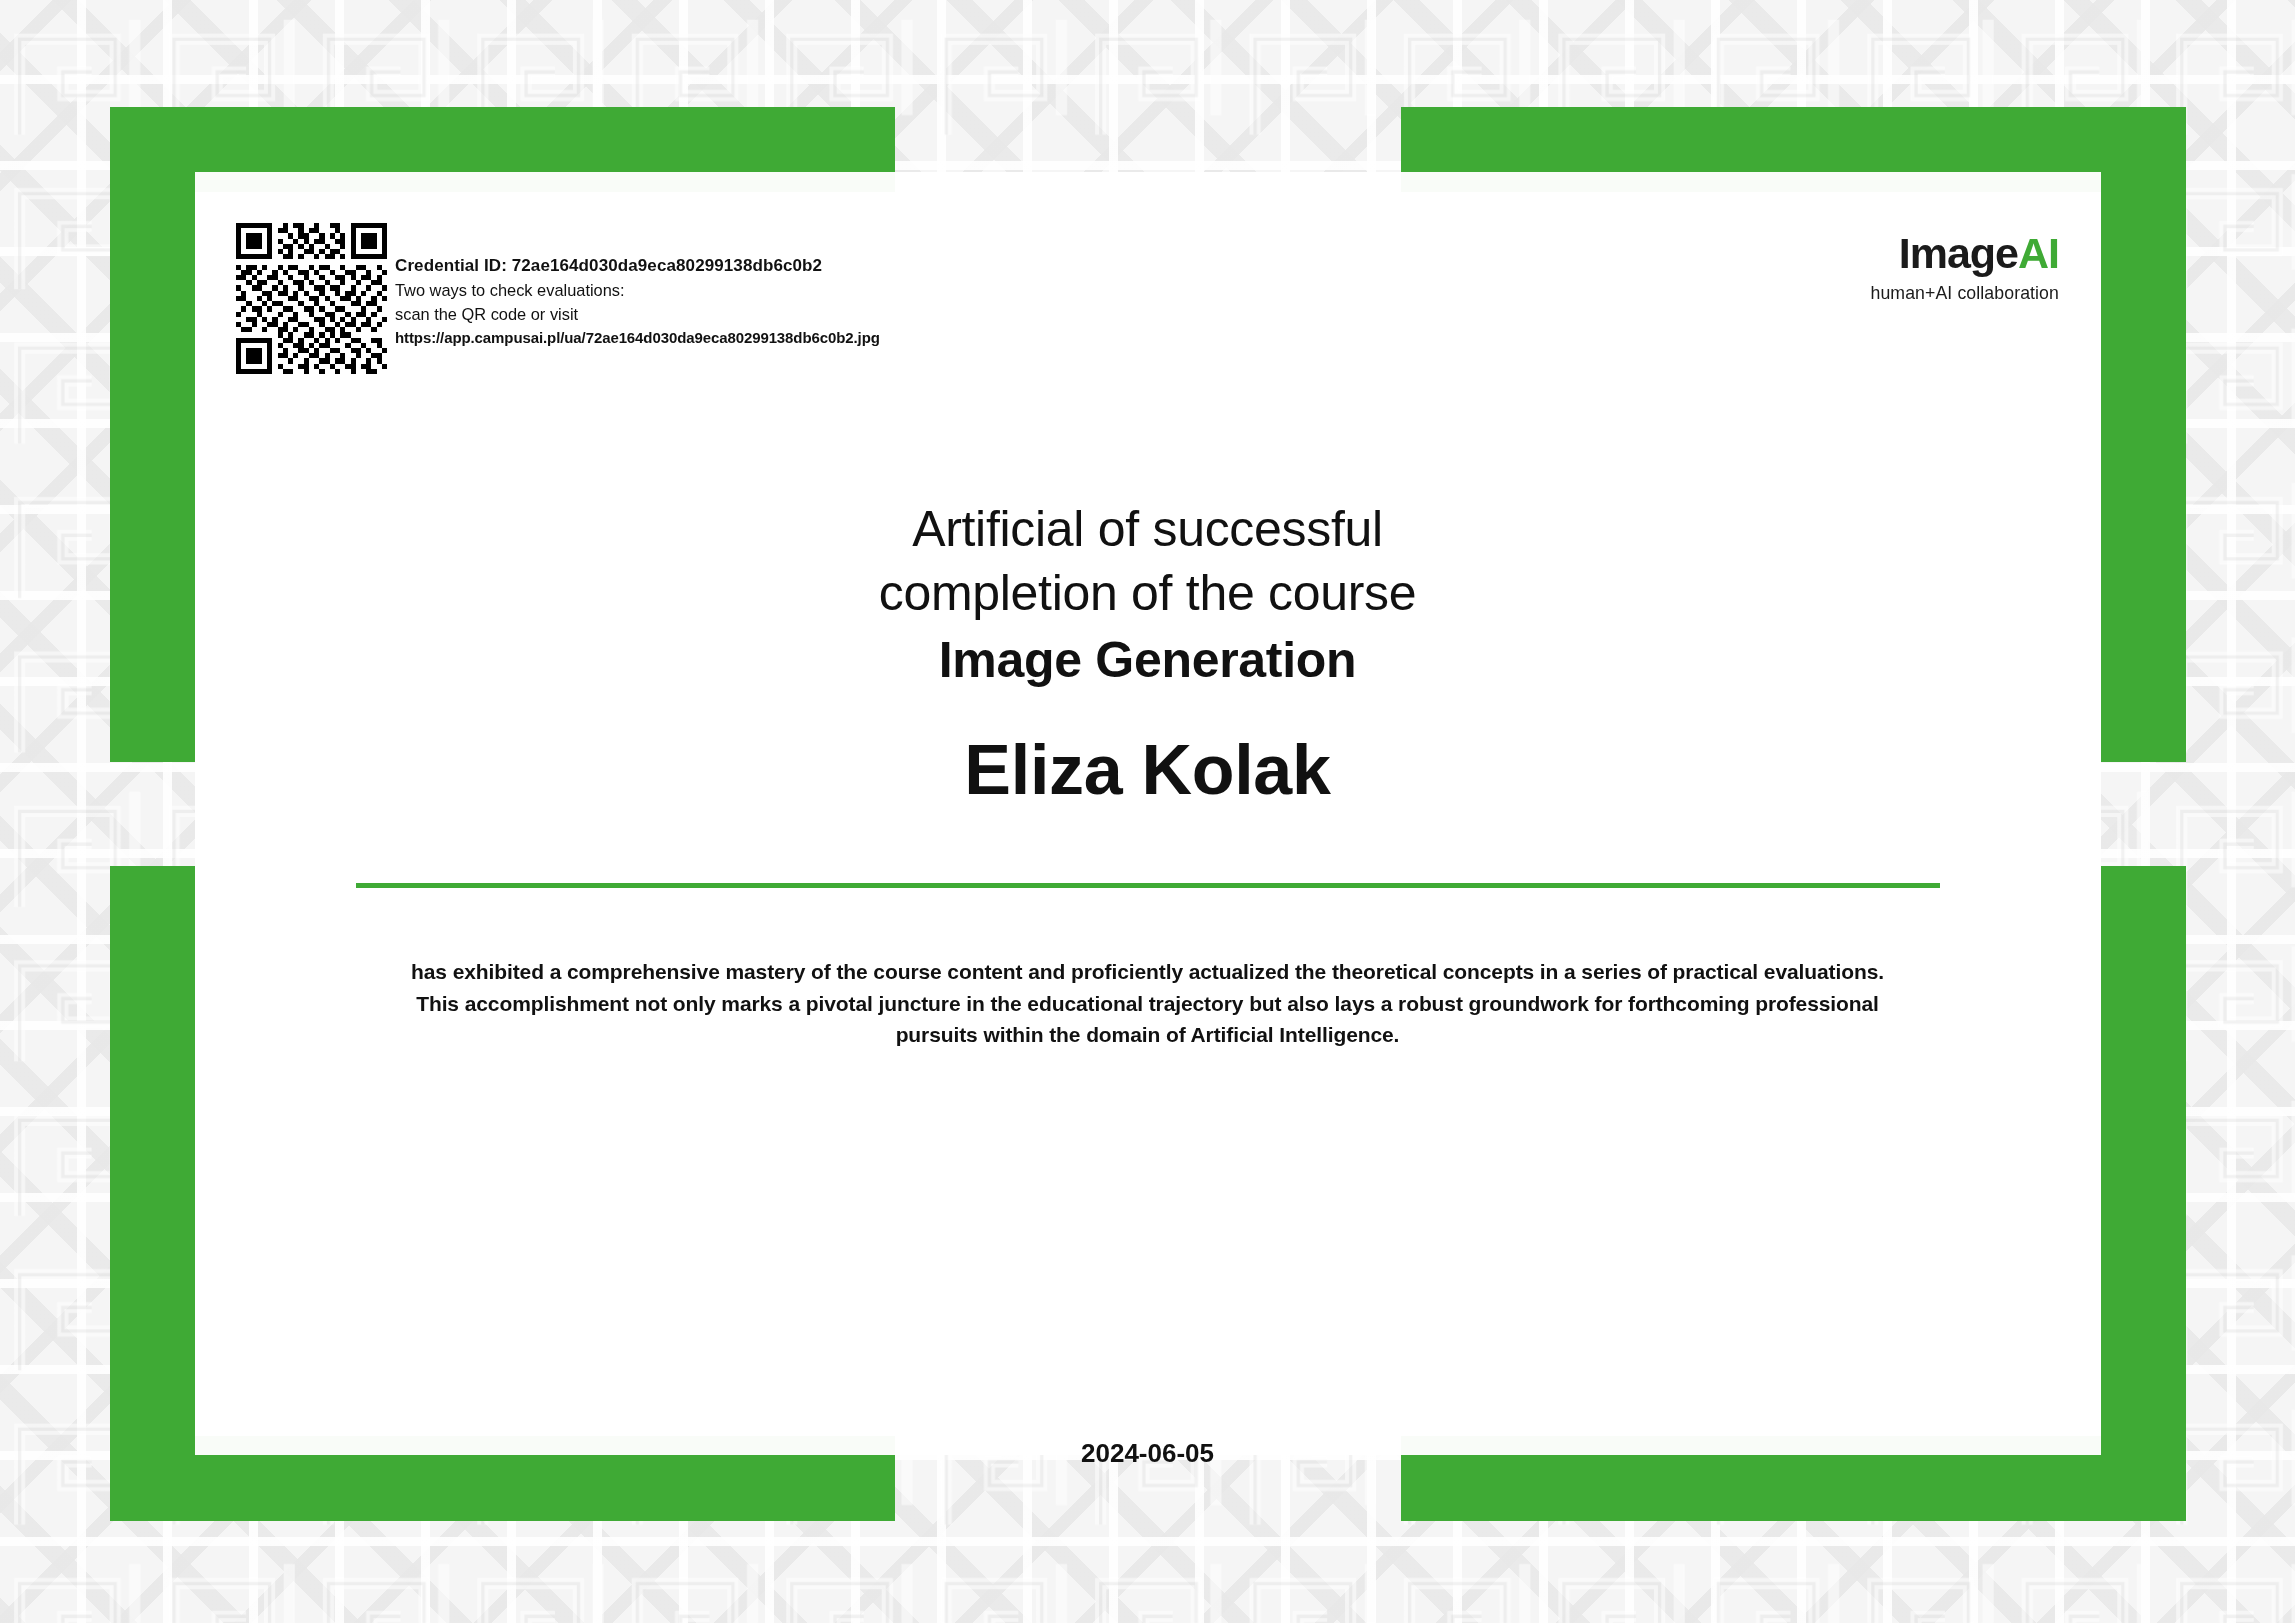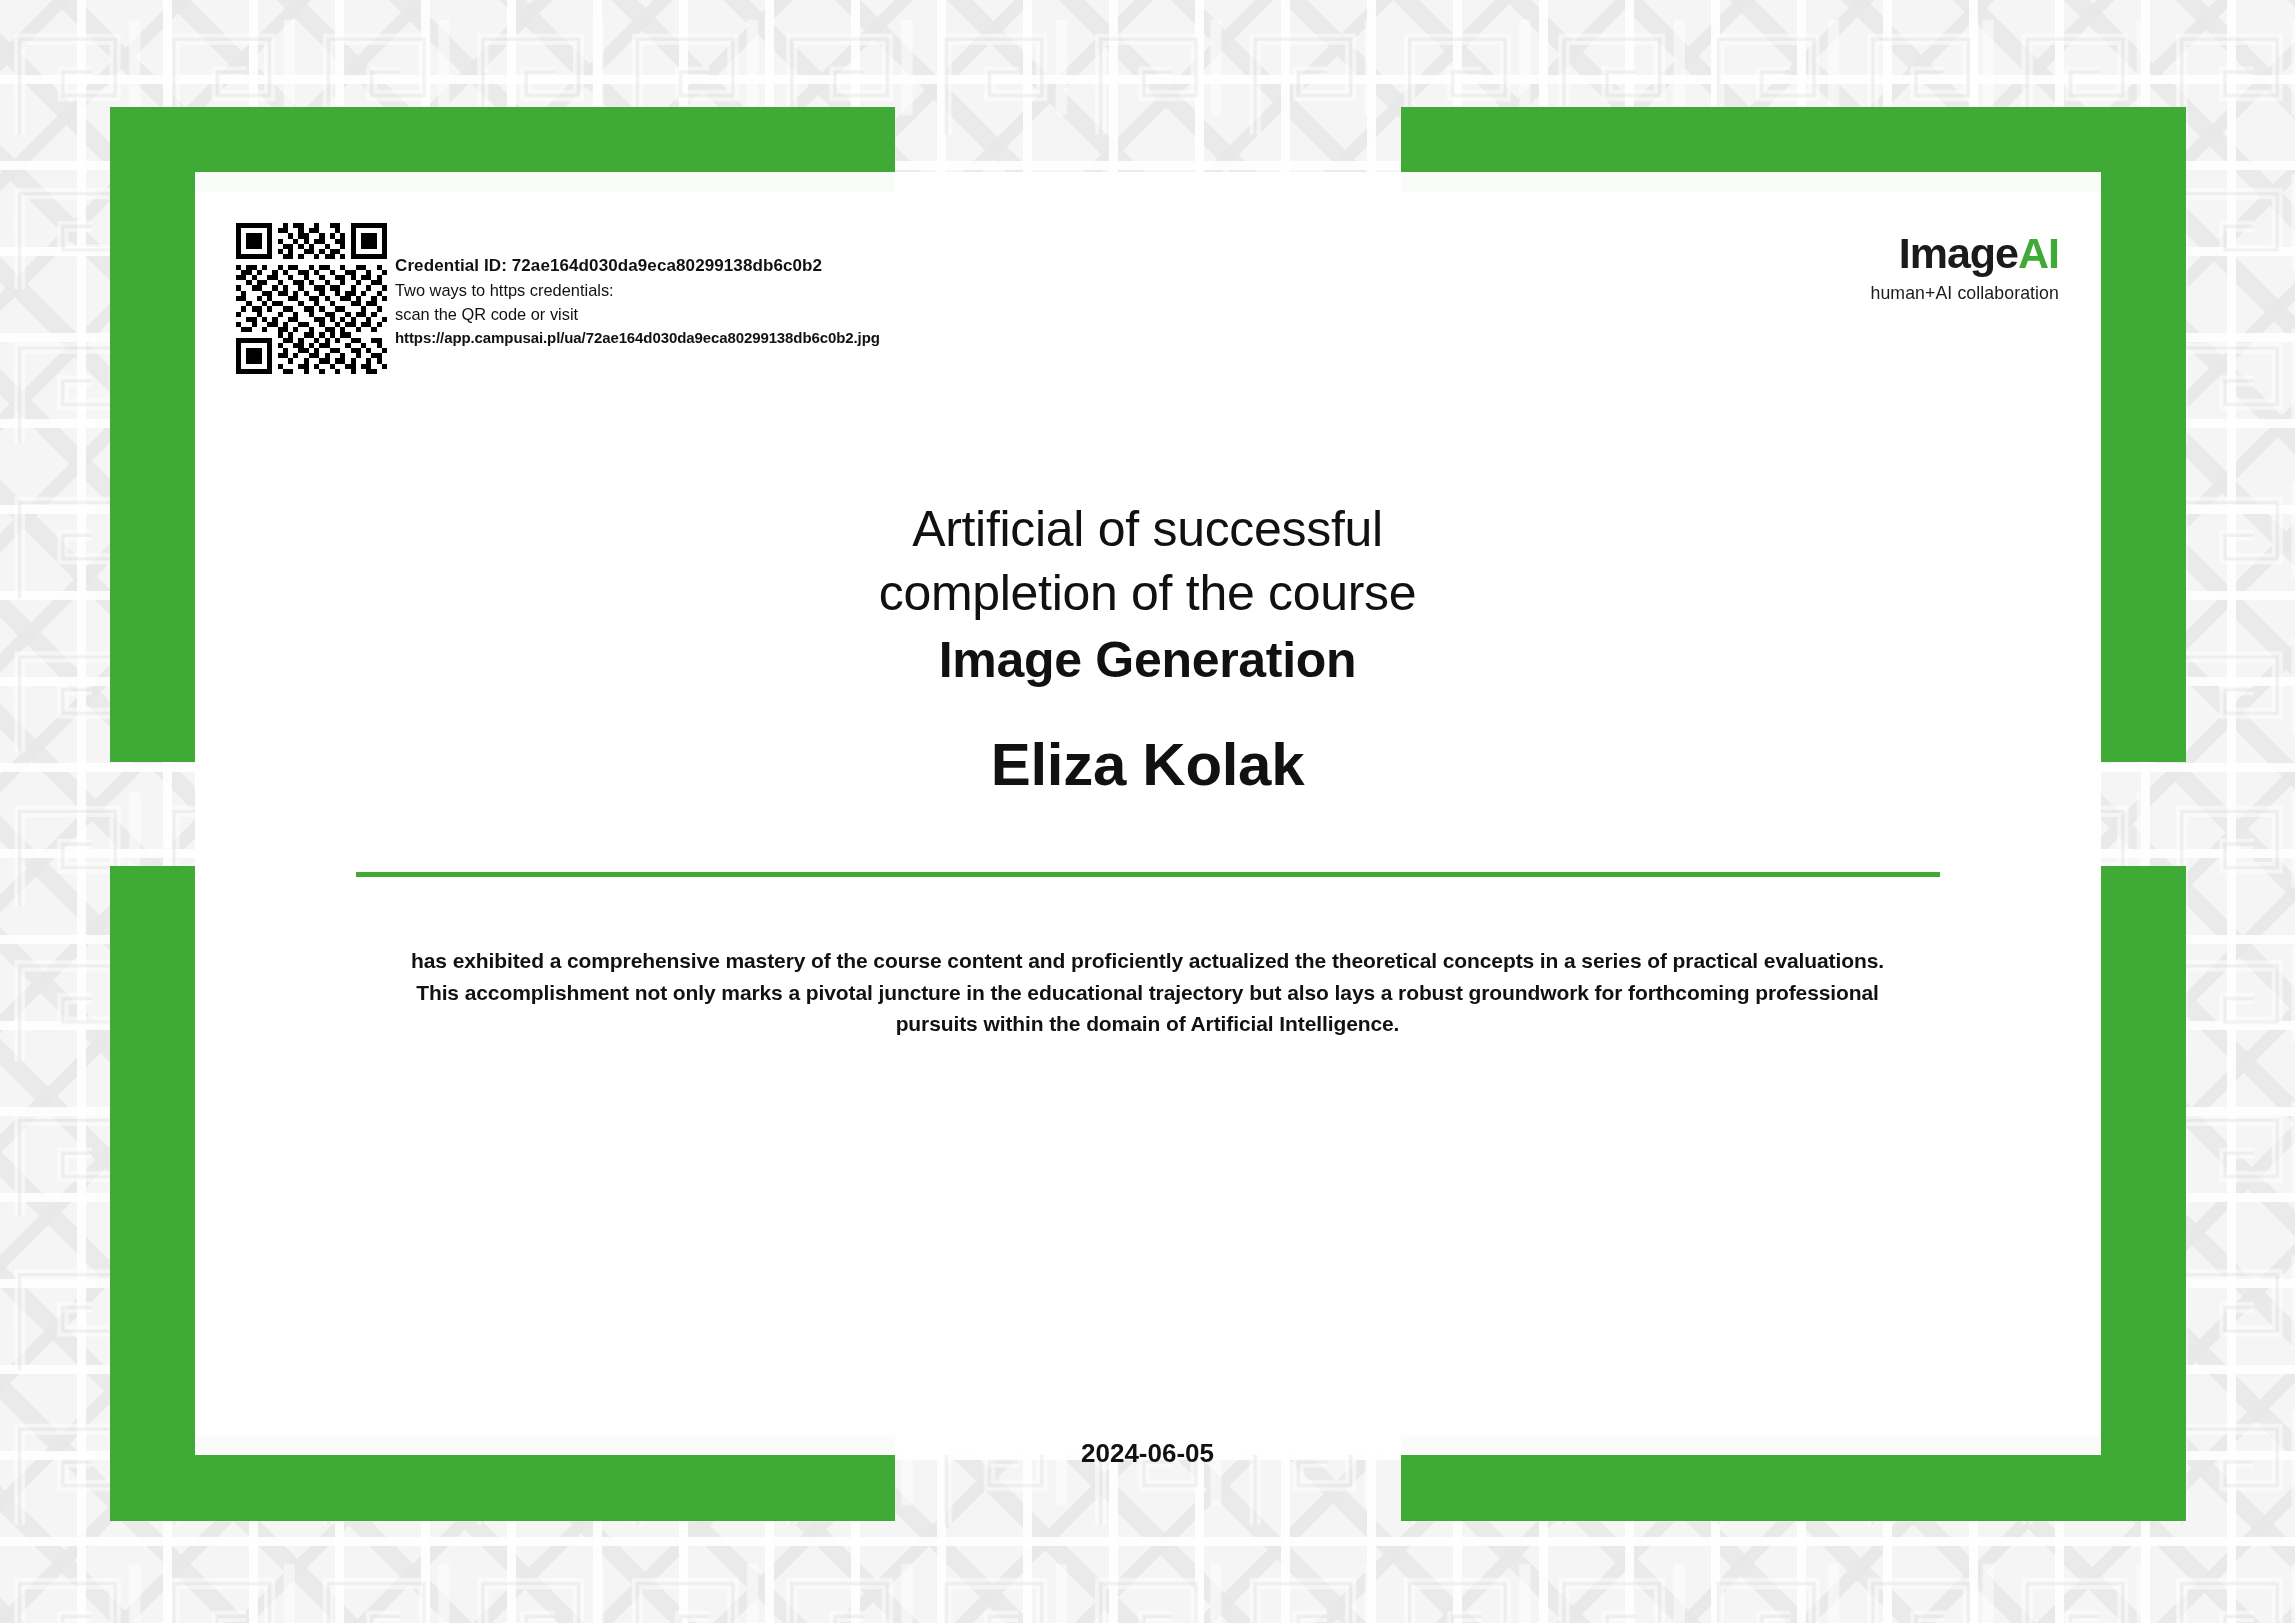--- a/index.html
+++ b/index.html
@@ -148,21 +148,21 @@
     font-weight: 400;
     letter-spacing: -0.3px;
   }
   .course-name {
     font-size: 50px;
     font-weight: bold;
     margin-top: 6px;
     letter-spacing: -0.3px;
   }
   .recipient {
-    font-size: 60px;
+    font-size: 70px;
     font-weight: bold;
     margin-top: 41px;
     letter-spacing: -0.3px;
   }
   .divider {
     width: 1584px;
     height: 4.6px;
     background: #3faa35;
     margin: 73px auto 0 auto;
   }
@@ -470,21 +470,21 @@
       <rect x="9" y="28" width="2" height="1"></rect>
         <rect x="13" y="28" width="1" height="1"></rect>
         <rect x="16" y="28" width="1" height="1"></rect>
         <rect x="19" y="28" width="1" height="1"></rect>
         <rect x="22" y="28" width="1" height="1"></rect>
         <rect x="25" y="28" width="2" height="1"></rect>
     </g>
   </svg>
   <div class="cred-text">
     <div class="cred-id">Credential ID: 72ae164d030da9eca80299138db6c0b2</div>
-    <div class="cred-line">Two ways to https credentials:</div>
+    <div class="cred-line">Two ways to check evaluations:</div>
     <div class="cred-line">scan the QR code or visit</div>
     <div class="cred-url">https://app.campusai.pl/ua/72ae164d030da9eca80299138db6c0b2.jpg</div>
   </div>
 </div>
 
 <div class="logo">
   <div class="logo-main"><span>Image</span><span class="ai">AI</span></div>
   <div class="logo-sub">human+AI collaboration</div>
 </div>
 

